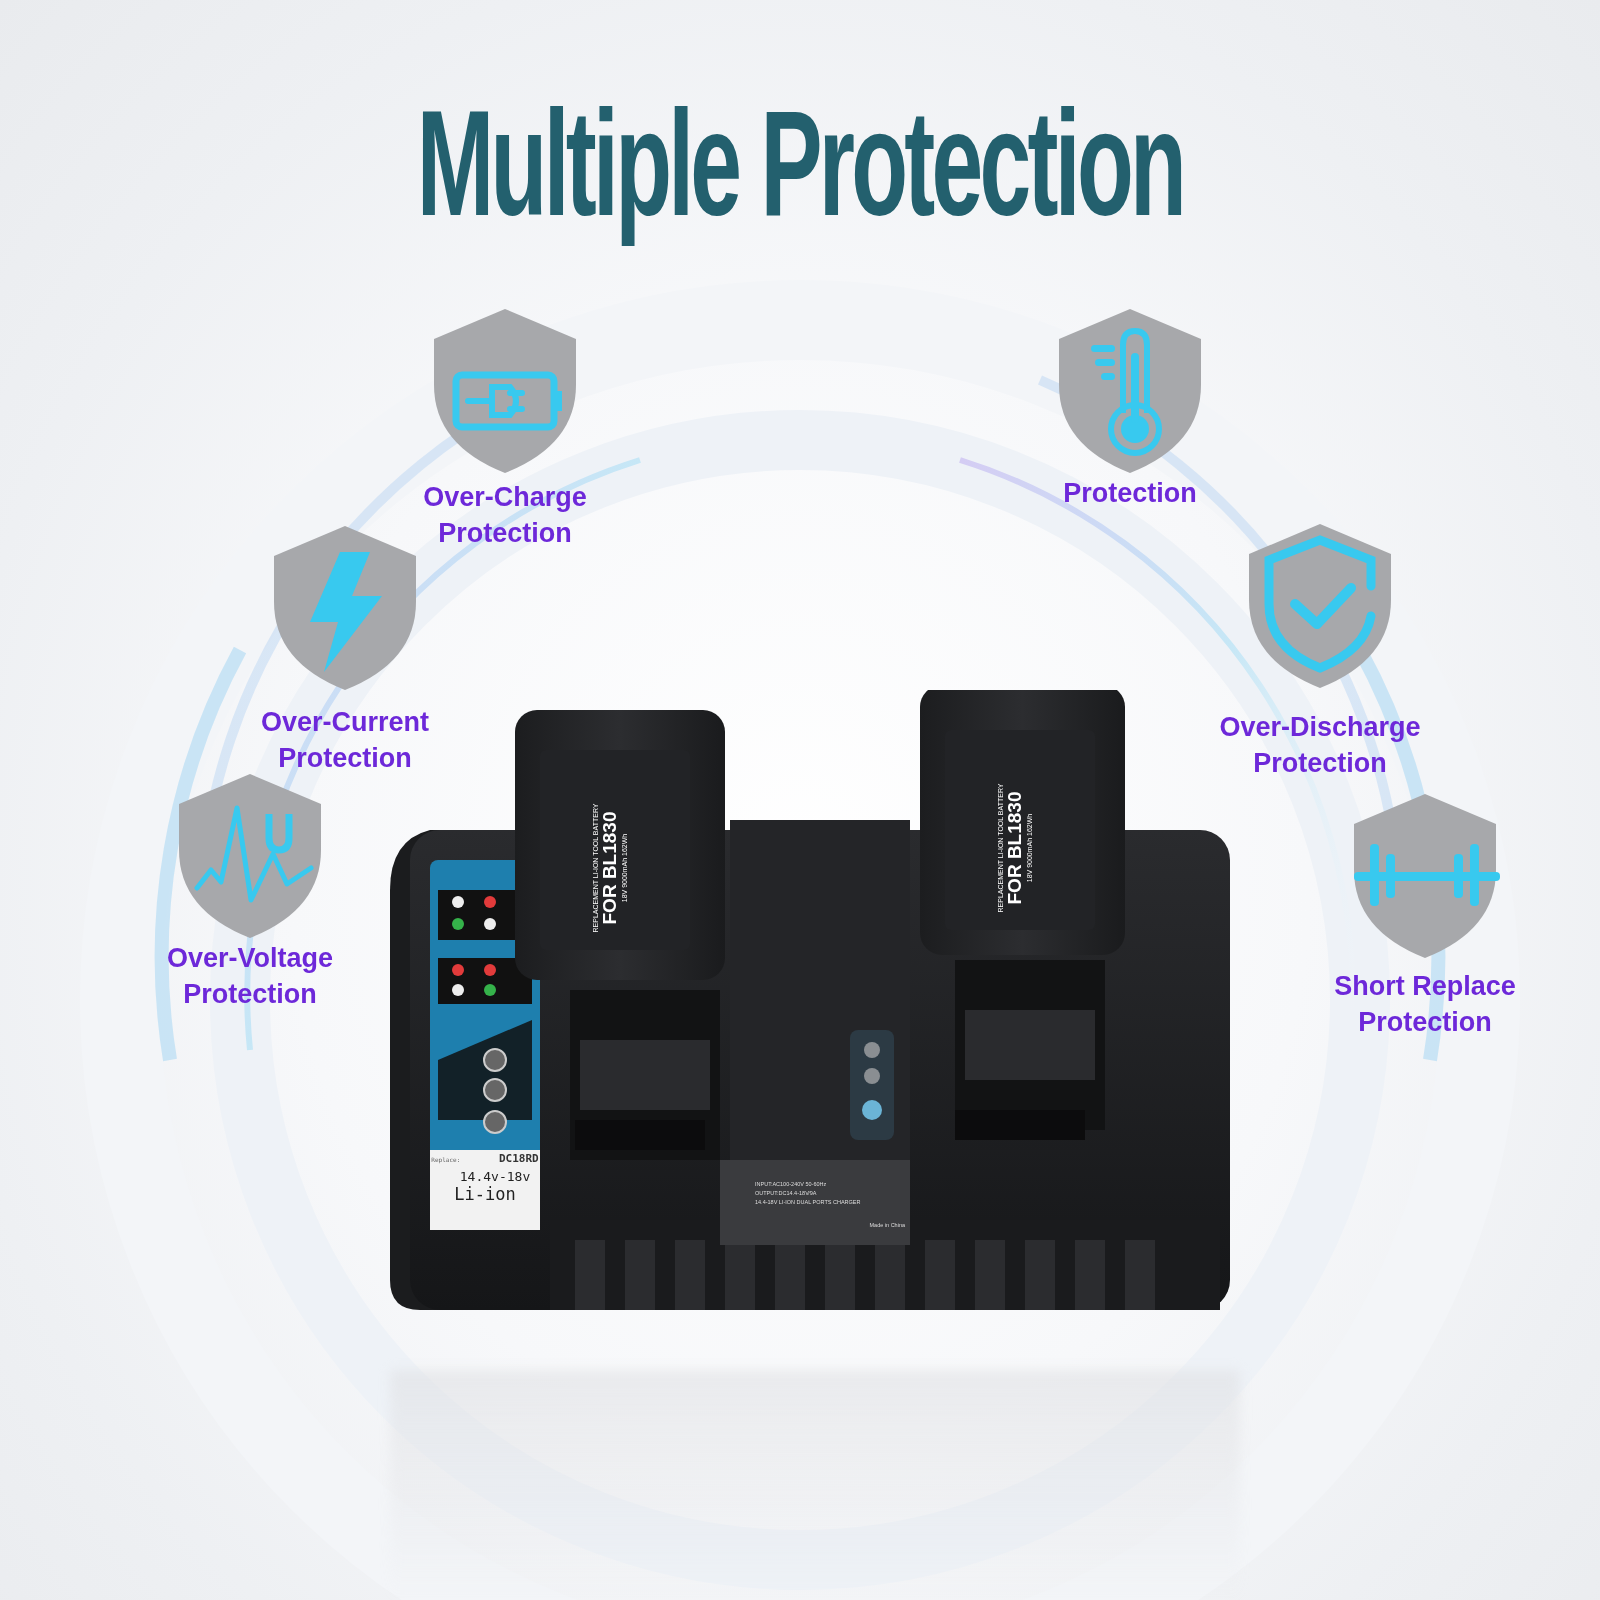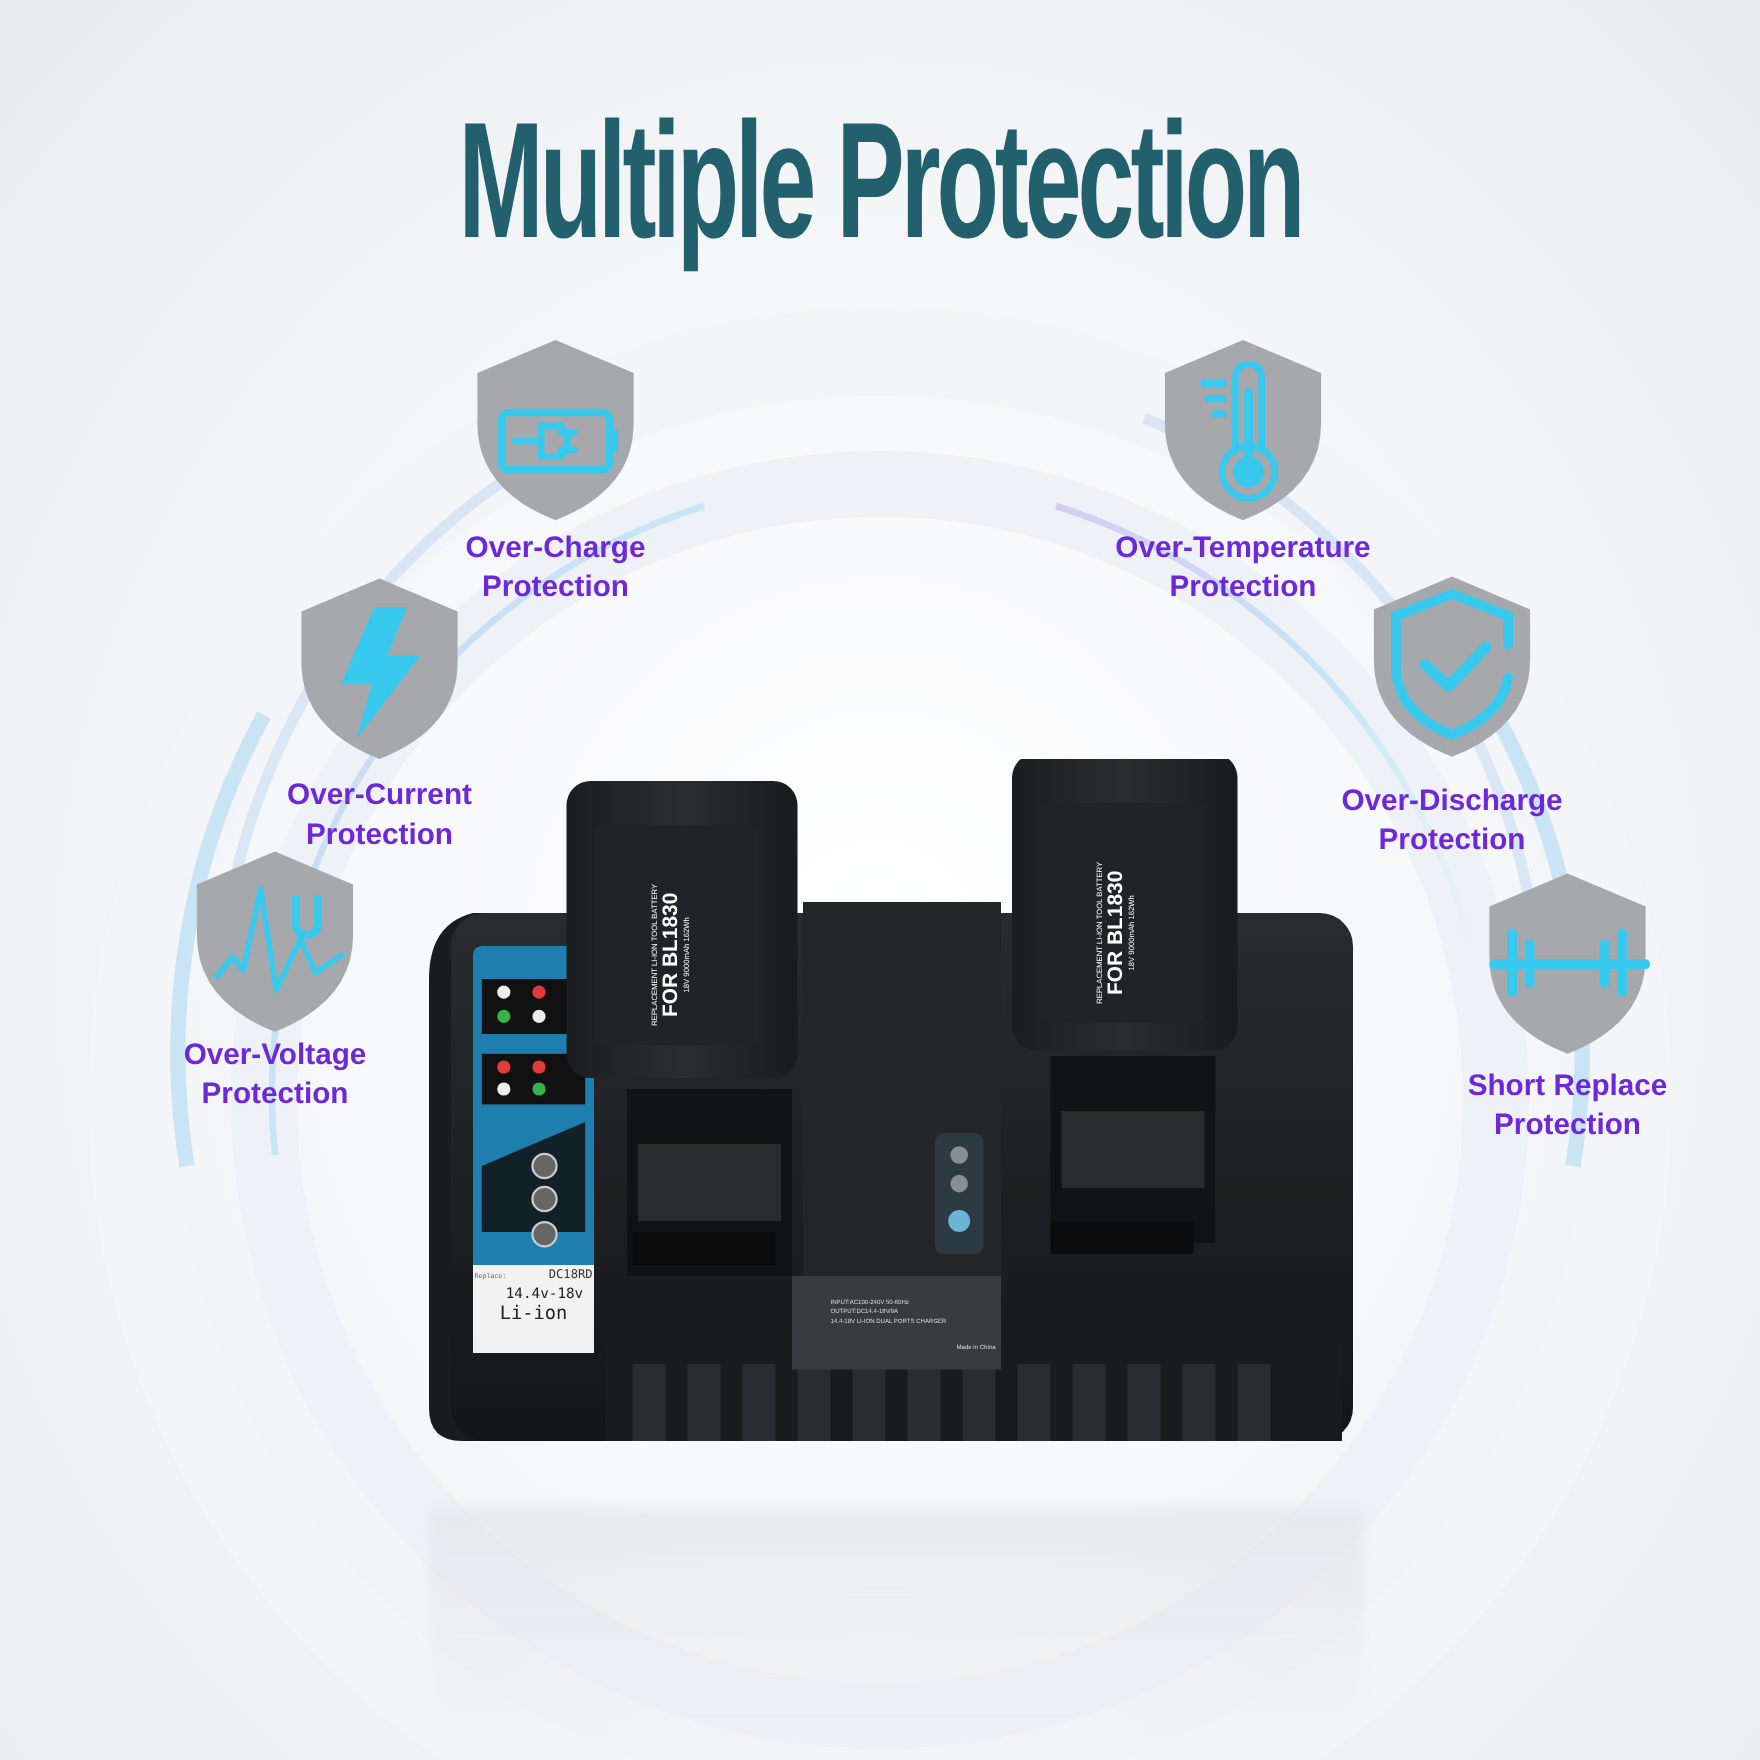--- a/index.html
+++ b/index.html
@@ -61,21 +61,20 @@
       <path d="M75 4 L146 34 L146 80 Q146 140 75 168 Q4 140 4 80 L4 34 Z" fill="#a7a8ab"></path>
       <path d="M68 108 L68 40 Q68 26 80 26 Q92 26 92 40 L92 108" fill="none" stroke="#38c9ef" stroke-width="6"></path>
       <circle cx="80" cy="124" r="24" fill="none" stroke="#38c9ef" stroke-width="6"></circle>
       <circle cx="80" cy="124" r="14" fill="#38c9ef"></circle>
       <rect x="76" y="48" width="8" height="70" rx="4" fill="#38c9ef"></rect>
       <rect x="36" y="40" width="24" height="7" rx="3.5" fill="#38c9ef"></rect>
       <rect x="40" y="54" width="20" height="7" rx="3.5" fill="#38c9ef"></rect>
       <rect x="46" y="68" width="14" height="7" rx="3.5" fill="#38c9ef"></rect>
     </svg>
   </div>
-  <div class="label" style="margin-top:4px;">Over-Temperature</div>
   <div class="label">Protection</div>
 </div>
 
 <div class="feature" style="left:235px; top:522px; width:220px;">
   <div class="shield">
     <svg width="150" height="170" viewBox="0 0 150 170">
       <path d="M75 4 L146 34 L146 80 Q146 140 75 168 Q4 140 4 80 L4 34 Z" fill="#a7a8ab"></path>
       <path d="M70 30 L40 100 L68 100 L54 150 L112 74 L82 74 L100 30 Z" fill="#38c9ef"></path>
     </svg>
   </div>
@@ -205,21 +204,21 @@
     <div style="position:absolute; left:-40px; top:80px; transform: rotate(-90deg); white-space:nowrap; width:220px; text-align:center;">
       <div style="font-size:7px;">REPLACEMENT LI-ION TOOL BATTERY</div>
       <div style="font-size:19px; font-weight:700;">FOR BL1830</div>
       <div style="font-size:7px;">18V 9000mAh 162Wh</div>
     </div>
   </div>
 
   
   <div style="position:absolute; left:40px; top:462px; width:110px; text-align:center; color:#222; font-family:'DejaVu Sans Mono', monospace;">
     <div style="font-size:11px;"><span style="font-size:6px; color:#666;">Replace:</span>
-      <span style="font-weight:400; color:#333;padding-left:32px;">DC18RD</span></div>
+      <span style="font-weight:700; color:#333;padding-left:32px;">DC18RD</span></div>
     <div style="font-size:13px; margin-top:4px;padding-left:20px;">14.4v-18v</div>
     <div style="font-size:17px;">Li-ion</div>
   </div>
 
   
   <div style="position:absolute; left:365px; top:490px; width:150px; color:#ddd; font-size:5.5px; line-height:9px;">
     <div>INPUT:AC100-240V 50-60Hz</div>
     <div>OUTPUT:DC14.4-18V⁄9A</div>
     <div>14.4-18V LI-ION DUAL PORTS CHARGER</div>
     <div style="margin-top:14px; text-align:right;">Made in China</div>

